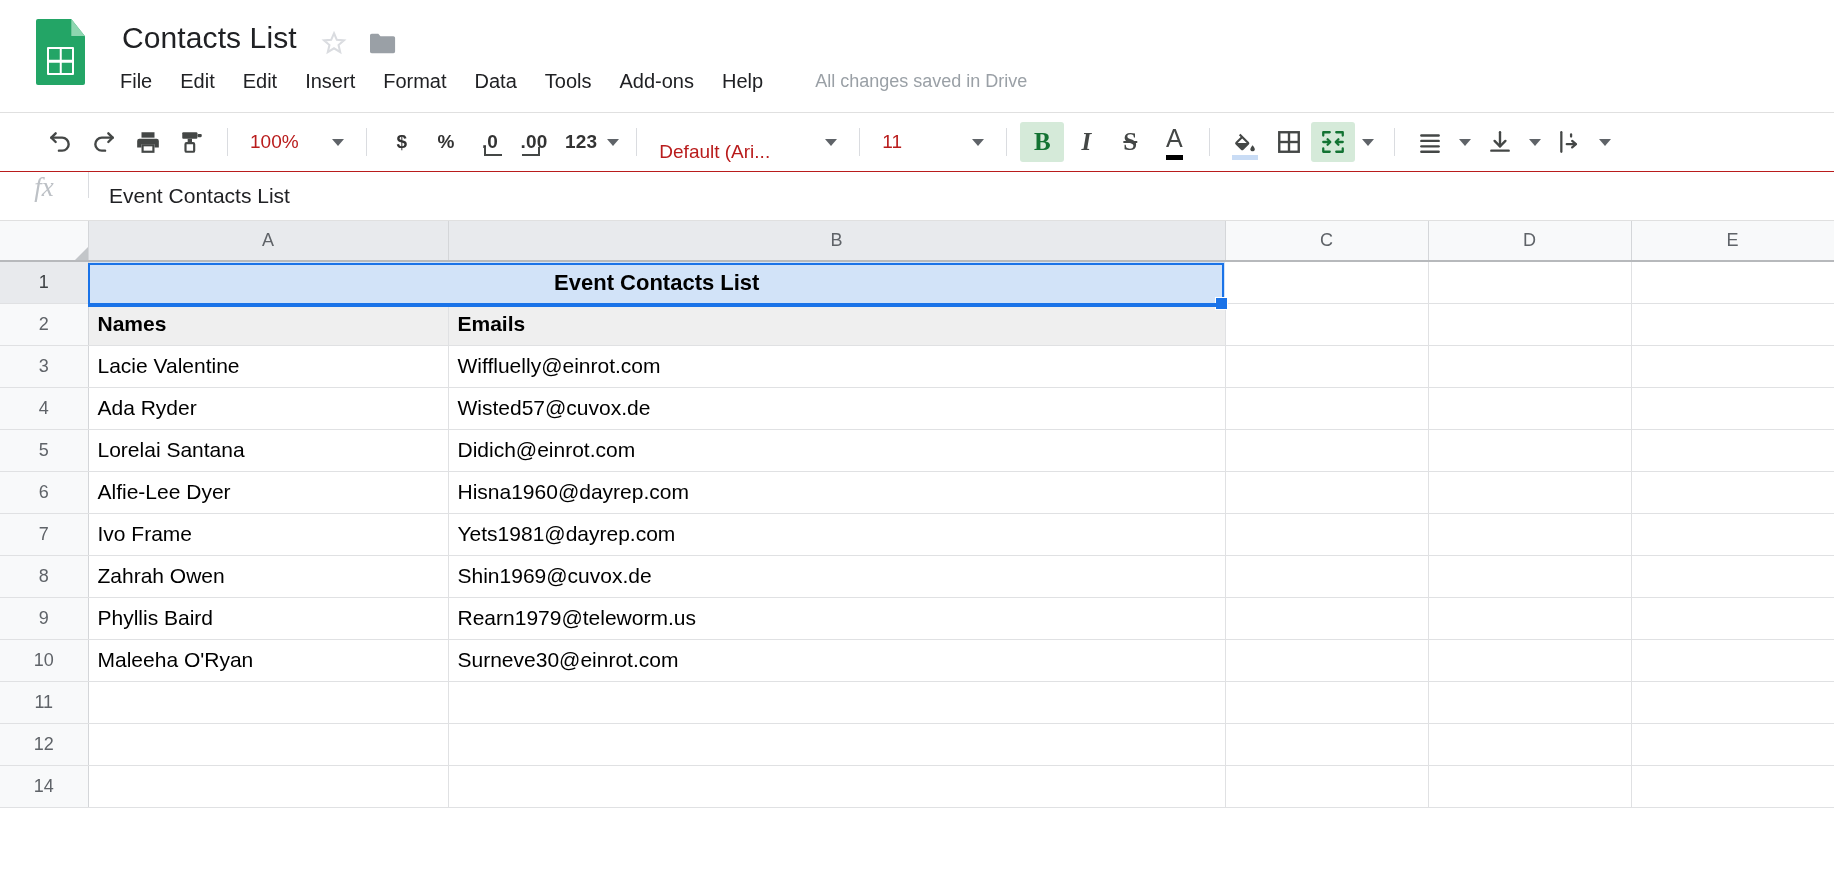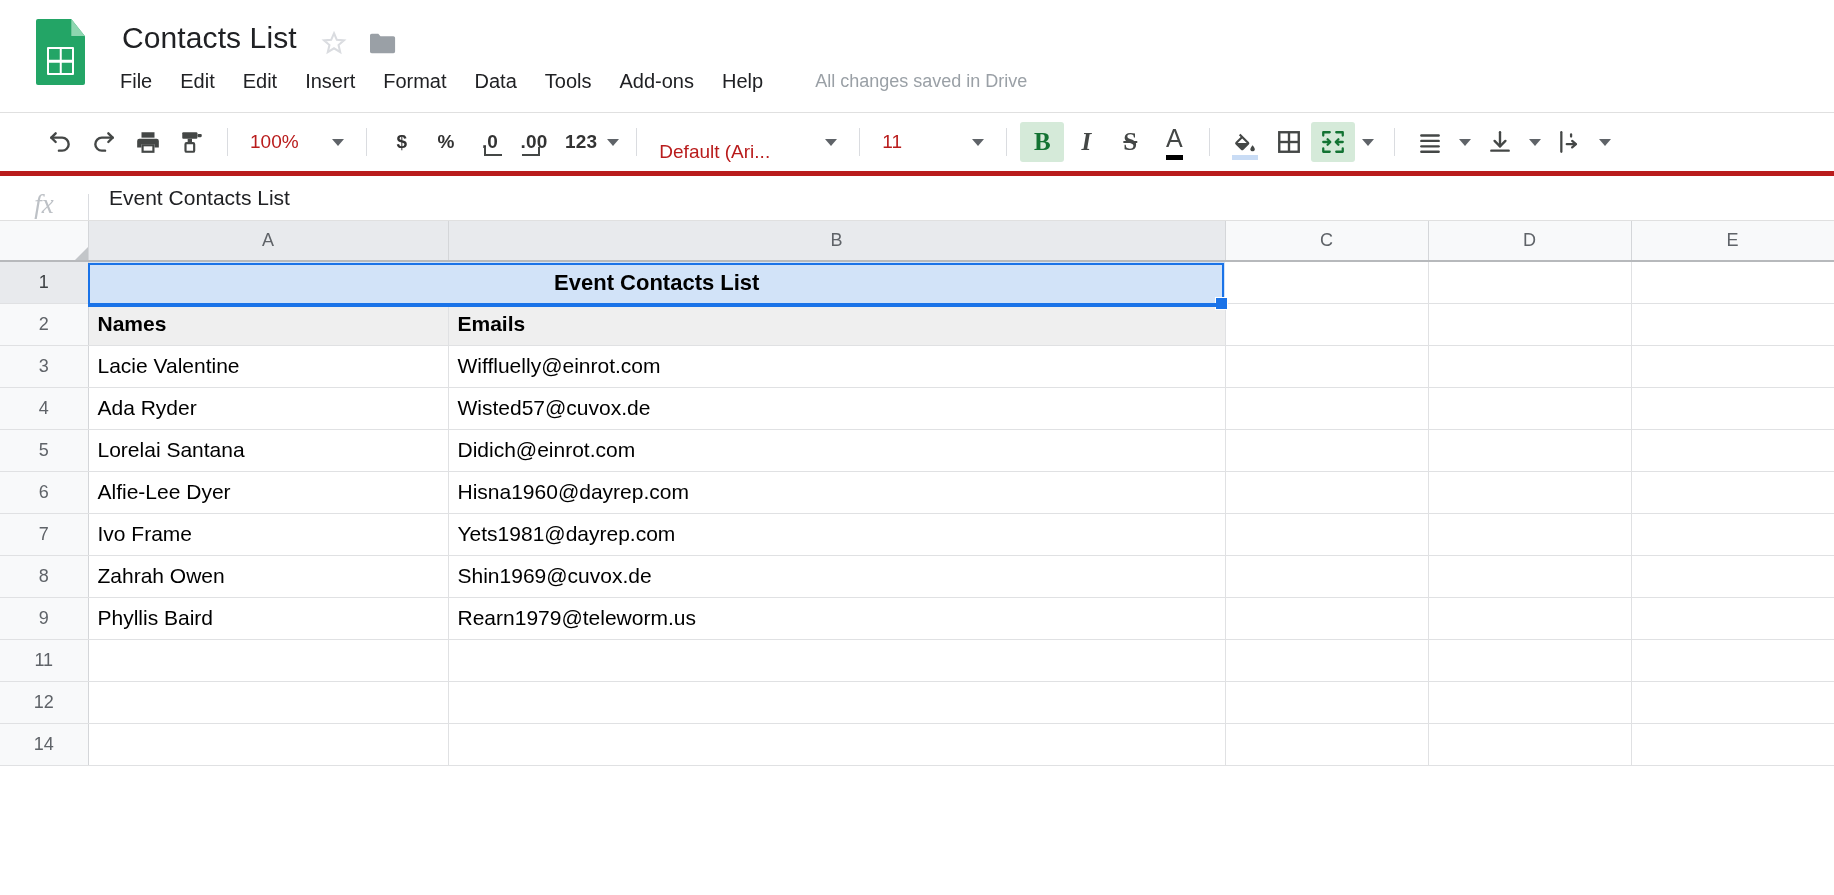--- a/index.html
+++ b/index.html
@@ -179,24 +179,24 @@
   .mini-caret {
     width: 0; height: 0;
     border-left: 6px solid transparent;
     border-right: 6px solid transparent;
     border-top: 7px solid #5f6368;
   }
 
   
   .formulabar {
     height: 50px;
-    border-top: 5px solid #b91c1c;
+    border-top: 1px solid #b91c1c;
     border-bottom: 1px solid #e0e0e0;
     display: flex;
-    align-items: flex-end;
+    align-items: flex-start;
     background: #fff;
   }
   .fx {
     width: 88px;
     text-align: center;
     font-family: "Liberation Serif", serif;
     font-style: italic;
     font-size: 27px;
     color: #bdc1c6;
     flex: 0 0 auto;
@@ -626,20 +626,28 @@
         <td class="cell"></td>
       </tr>
       <tr>
         <td class="rowhead">9</td>
         <td class="cell">Phyllis Baird</td>
         <td class="cell">Rearn1979@teleworm.us</td>
         <td class="cell"></td>
         <td class="cell"></td>
         <td class="cell"></td>
       </tr>
+      <tr>
+        <td class="rowhead">10</td>
+        <td class="cell">Maleeha O'Ryan</td>
+        <td class="cell">Surneve30@einrot.com</td>
+        <td class="cell"></td>
+        <td class="cell"></td>
+        <td class="cell"></td>
+      </tr>
 
       <tr>
         <td class="rowhead">11</td>
         <td class="cell"></td>
         <td class="cell"></td>
         <td class="cell"></td>
         <td class="cell"></td>
         <td class="cell"></td>
       </tr>
       <tr>

